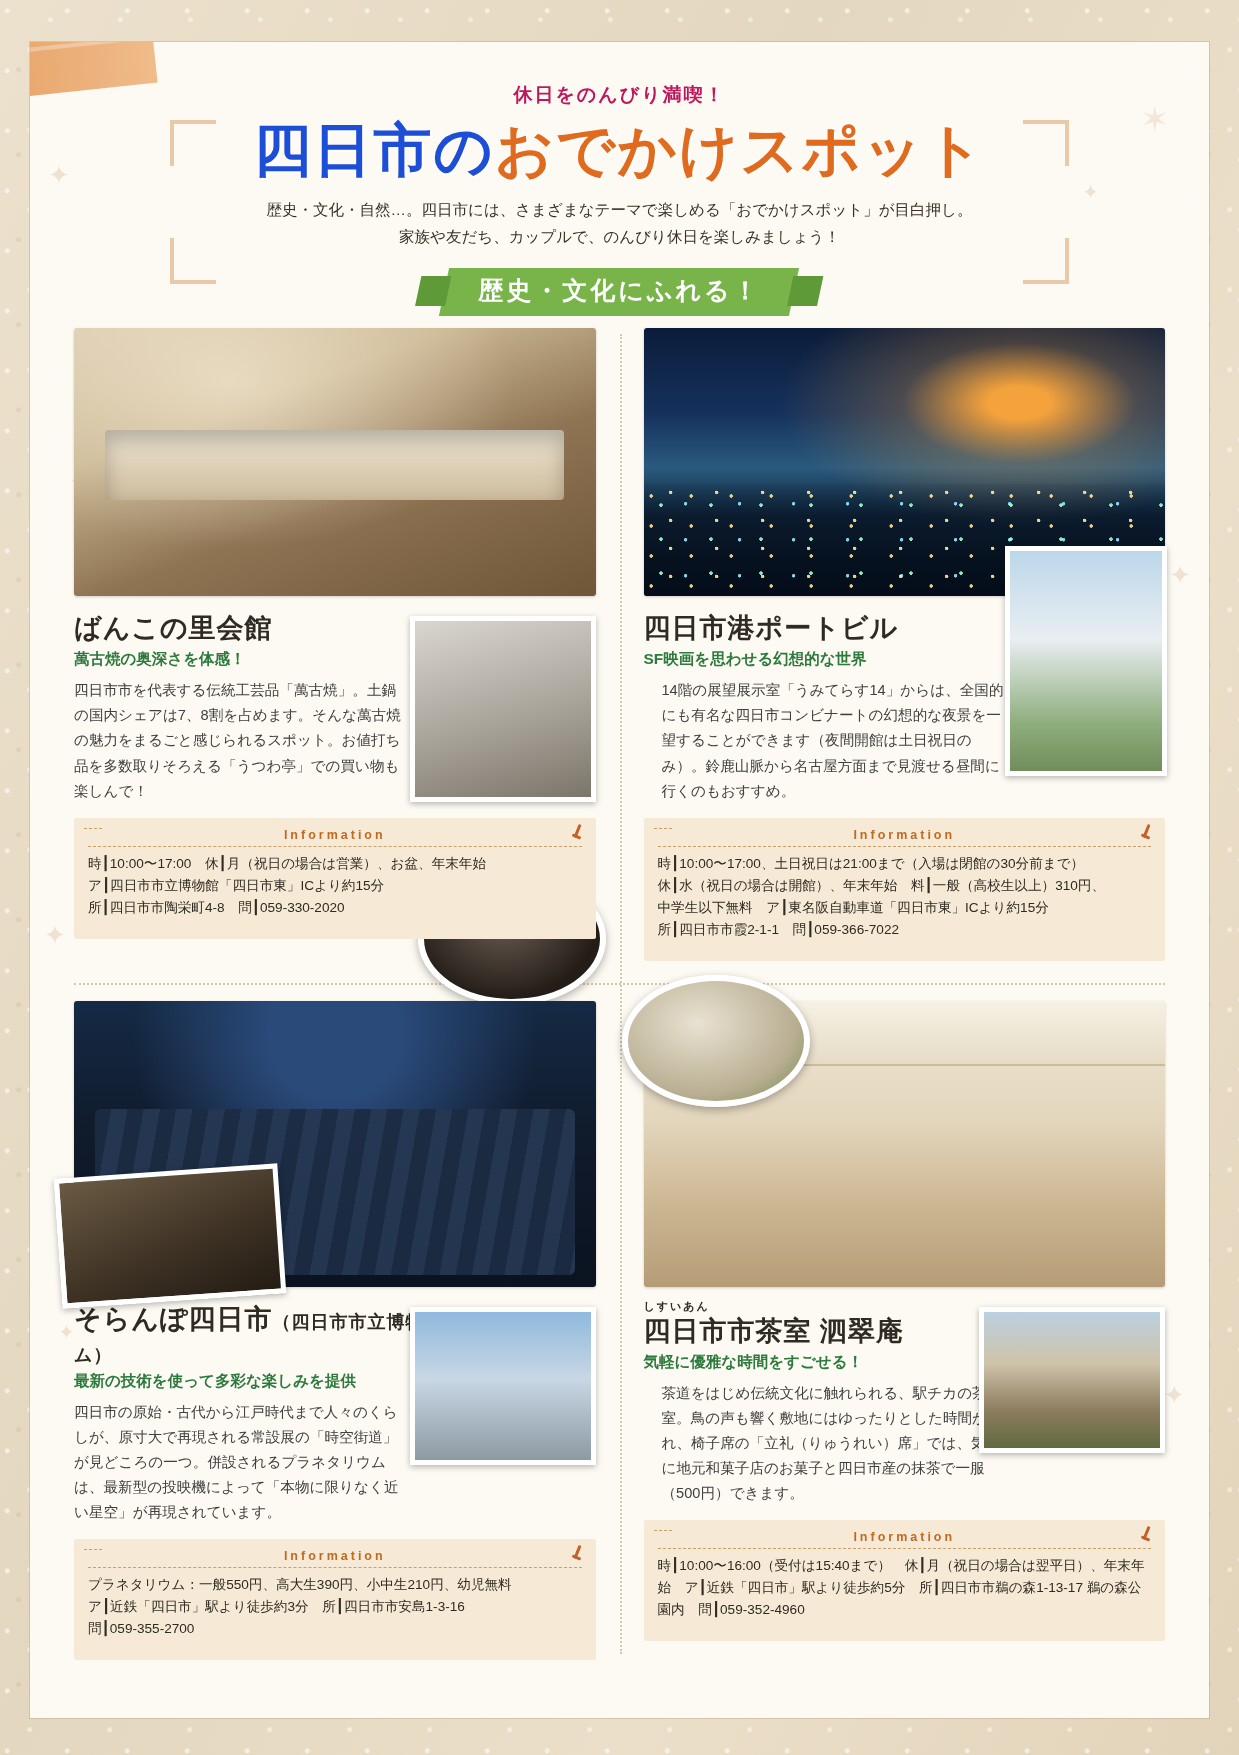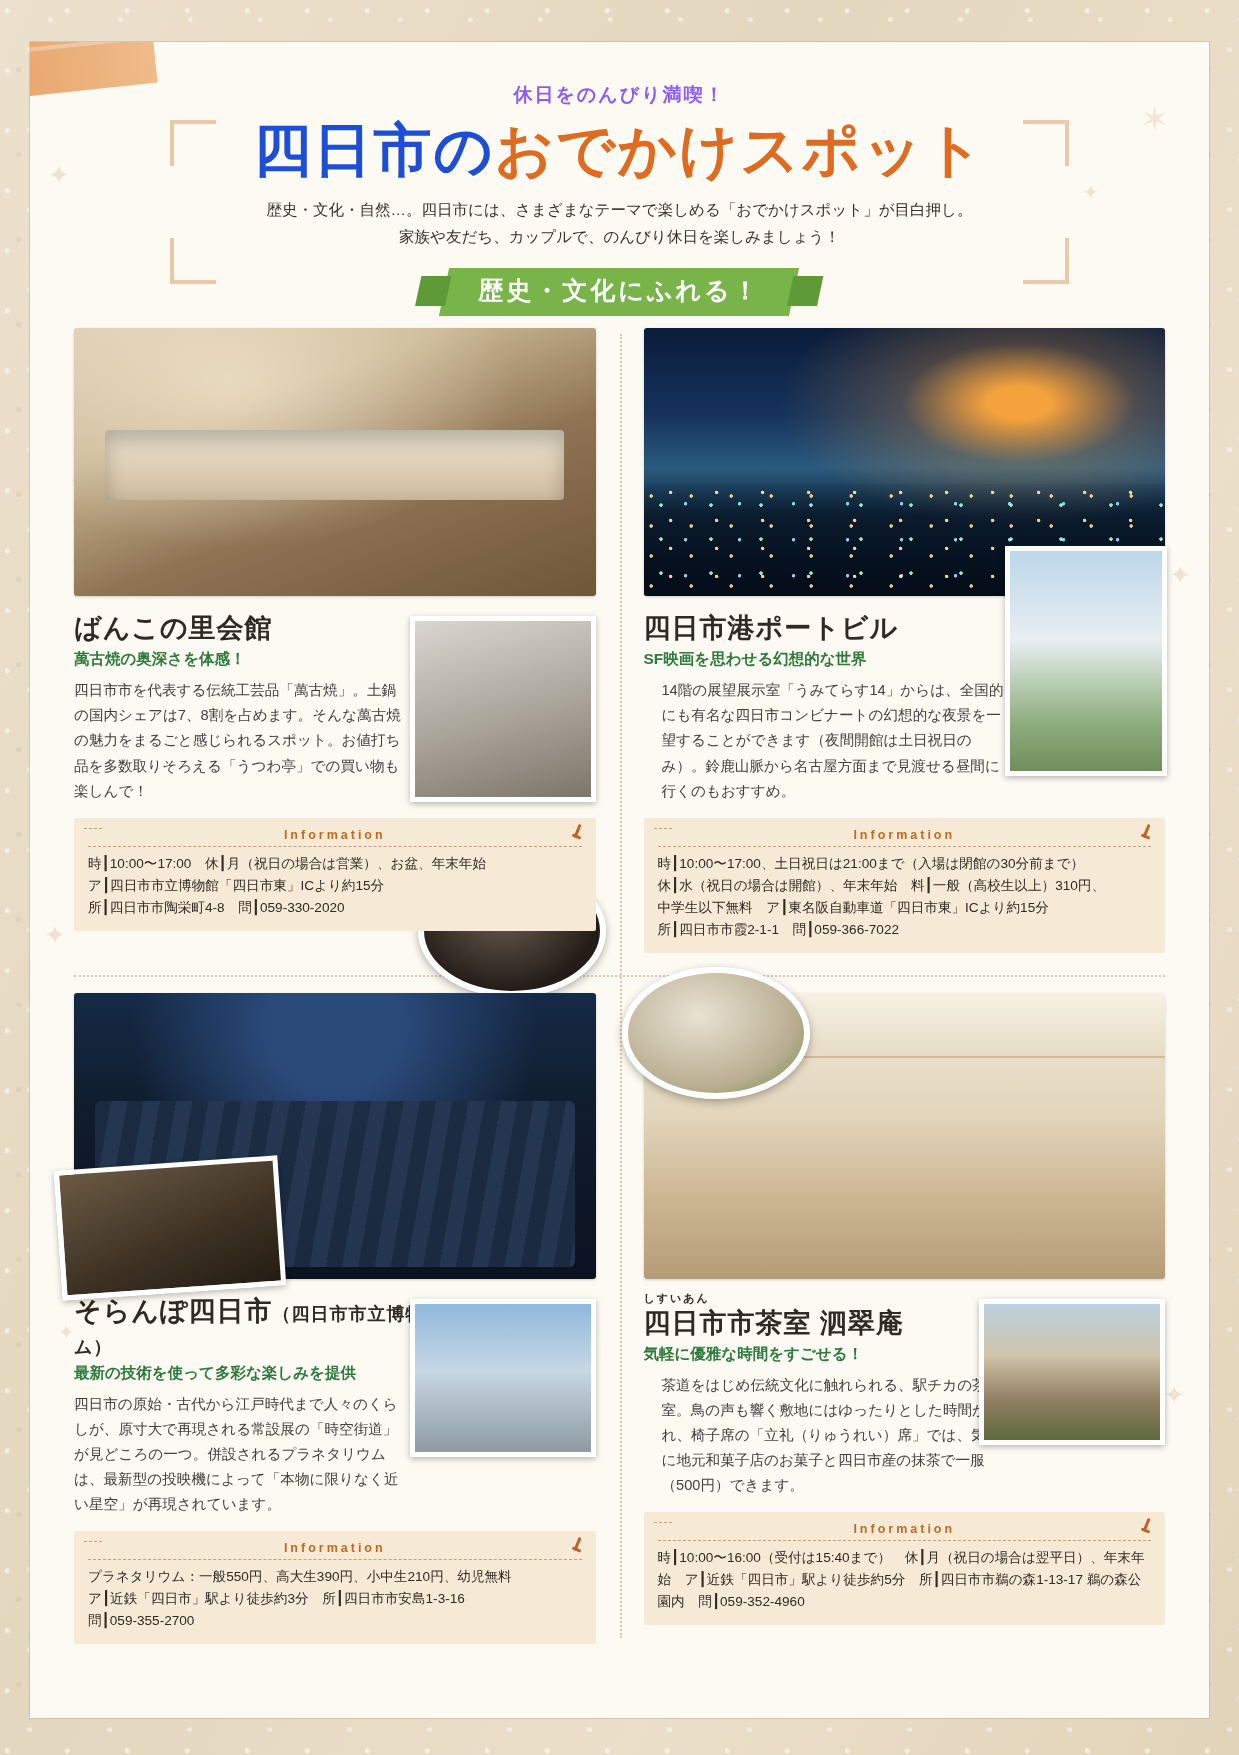--- a/index.html
+++ b/index.html
@@ -34,21 +34,21 @@
     background:linear-gradient(90deg,#e8a166,#efb985);
     transform:rotate(-6deg) translate(-22px,-10px);
     opacity:.95;
   }
   .tape:after{
     content:"";position:absolute;left:0;right:0;top:8px;height:4px;background:rgba(255,255,255,.3);
   }
   
   .header{position:relative;padding-top:40px;text-align:center;}
   .kicker{
-    color:#8b5cf6;font-weight:bold;font-size:19px;letter-spacing:2px;margin-bottom:2px;
+    color:#be185d;font-weight:bold;font-size:19px;letter-spacing:2px;margin-bottom:2px;
   }
   .maintitle{
     font-size:58px;font-weight:bold;color:#e06a1e;letter-spacing:2px;
     text-shadow:2px 2px 0 #fff;
     margin:4px 0 6px;
   }
   .maintitle .blue{color:#1d4ed8;}
   .lead{
     font-size:15.5px;color:#3a3027;line-height:1.75;margin-top:6px;
   }
@@ -186,21 +186,21 @@
   .title-row{display:flex;align-items:flex-end;gap:8px;margin:14px 0 2px;}
   .spot-title{font-size:27px;font-weight:bold;color:#2f2a22;letter-spacing:1px;}
   .spot-title .sub{font-size:18px;}
   .ruby{font-size:11px;color:#2f2a22;letter-spacing:2px;display:block;line-height:1;margin-bottom:1px;}
   .catch{color:#2d7a3d;font-weight:bold;font-size:15.5px;margin:3px 0 8px;}
   .body-txt{font-size:14.6px;line-height:1.72;color:#404040;}
   .body-narrow{width:64%;}
   .body-narrow2{width:66%;margin-left:18px;}
 
   .info{
-    margin-top:14px;background:#f6ead7;border-radius:2px;padding:10px 14px 12px;position:relative;
+    margin-top:14px;background:#f6ead7;border-radius:2px;padding:10px 14px 20px;position:relative;
   }
   .info .ttl{
     text-align:center;color:#c06a22;font-weight:bold;font-size:12.5px;letter-spacing:3px;
     border-bottom:1px dashed #c9a06a;padding-bottom:4px;margin-bottom:6px;
   }
   .info .ttl:before{content:"";position:absolute;left:10px;top:10px;width:18px;border-top:1px dashed #c9a06a;}
   .info p{margin:0;font-size:13.6px;line-height:1.62;color:#2f2a22;}
   .pin{
     position:absolute;right:10px;top:6px;width:16px;height:16px;
   }

